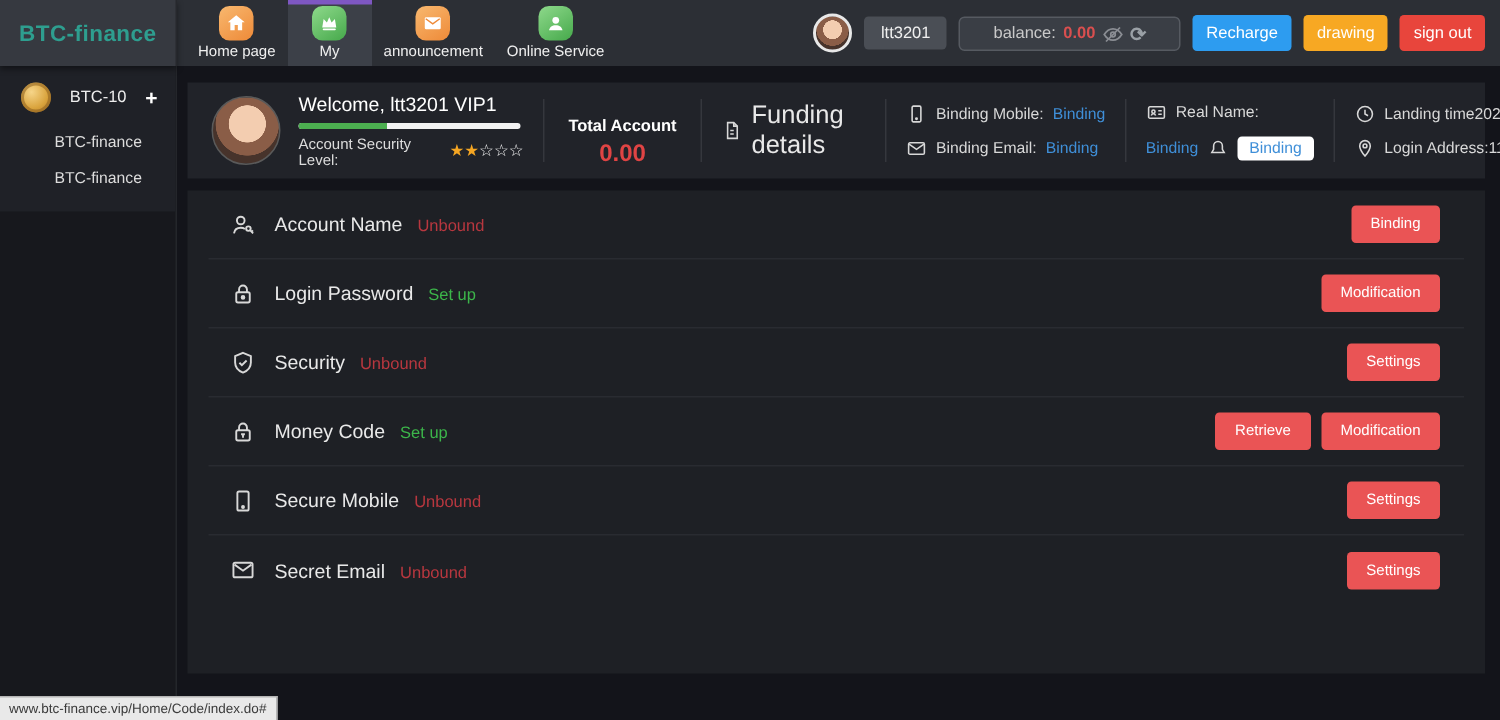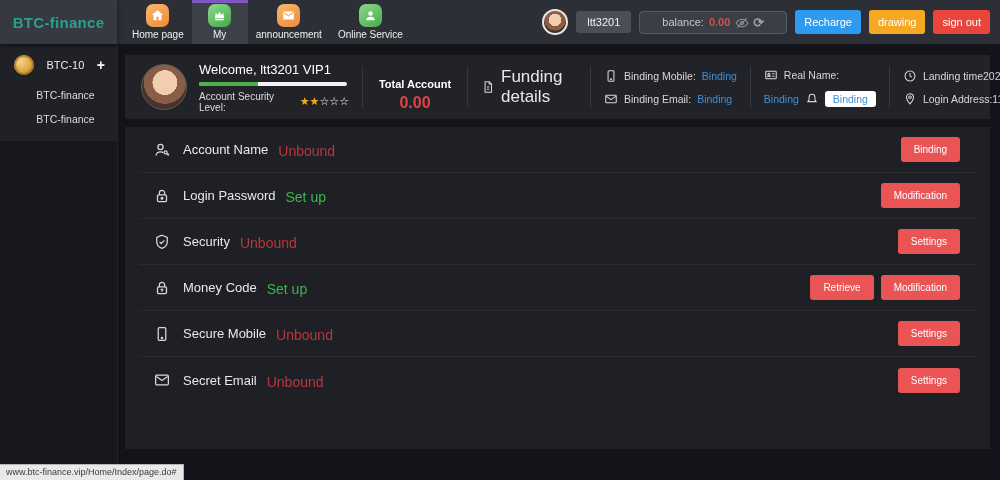--- a/index.html
+++ b/index.html
@@ -74,21 +74,21 @@
   
   .security-panel { margin:8px 10px 0 7px; background:#1e2025; height:322px; }
   .tabbar { height:33px; border-bottom:1px solid #2c2e34; display:flex; padding-left:16px; }
   .tab-item { color:#e23a49; font-size:12px; display:flex; align-items:center; border-bottom:2px solid #e23a49; padding:0 2px; cursor:pointer; }
   .rows-wrap { padding:0 14px; }
   .sec-row { height:46px; display:flex; align-items:center; border-bottom:1px solid #292b31; }
   .sec-row:last-child { border-bottom:none; }
   .row-icon { width:18px; height:18px; color:#d8d8d8; margin-left:14px; flex:none; }
   .row-icon svg { width:18px; height:18px; display:block; }
   .row-label { color:#e9e9e9; font-size:13px; margin-left:12px; }
-  .row-status { font-size:14px; margin-left:10px; margin-top:3px; }
+  .row-status { font-size:11px; margin-left:10px; margin-top:3px; }
   .status-red { color:#b8373f; }
   .status-green { color:#3cb54a; }
   .row-btns { margin-left:auto; margin-right:16px; display:flex; gap:7px; }
   .red-btn { background:#ea5455; color:#fff; font-size:10px; padding:7px 13px; border-radius:3px; border:none; cursor:pointer; font-family:inherit; }
 
   
   .statusbar { position:absolute; left:0; bottom:0; background:#e9e9e9; color:#3a3a3a; font-size:9px; padding:2px 6px 3px;
                border:1px solid #b5b5b5; border-left:none; border-bottom:none; z-index:9; }
 </style>
 </head>
@@ -363,13 +363,13 @@
     <span class="row-status status-red">Unbound</span>
     <span class="row-btns">
             <button class="red-btn">Settings</button>
           </span>
   </div>
       </div>
   </div>
 
 </div>
 
-<div class="statusbar">www.btc-finance.vip/Home/Index/page.do#</div>
+<div class="statusbar">www.btc-finance.vip/Home/Code/index.do#</div>
 
 </body></html>

